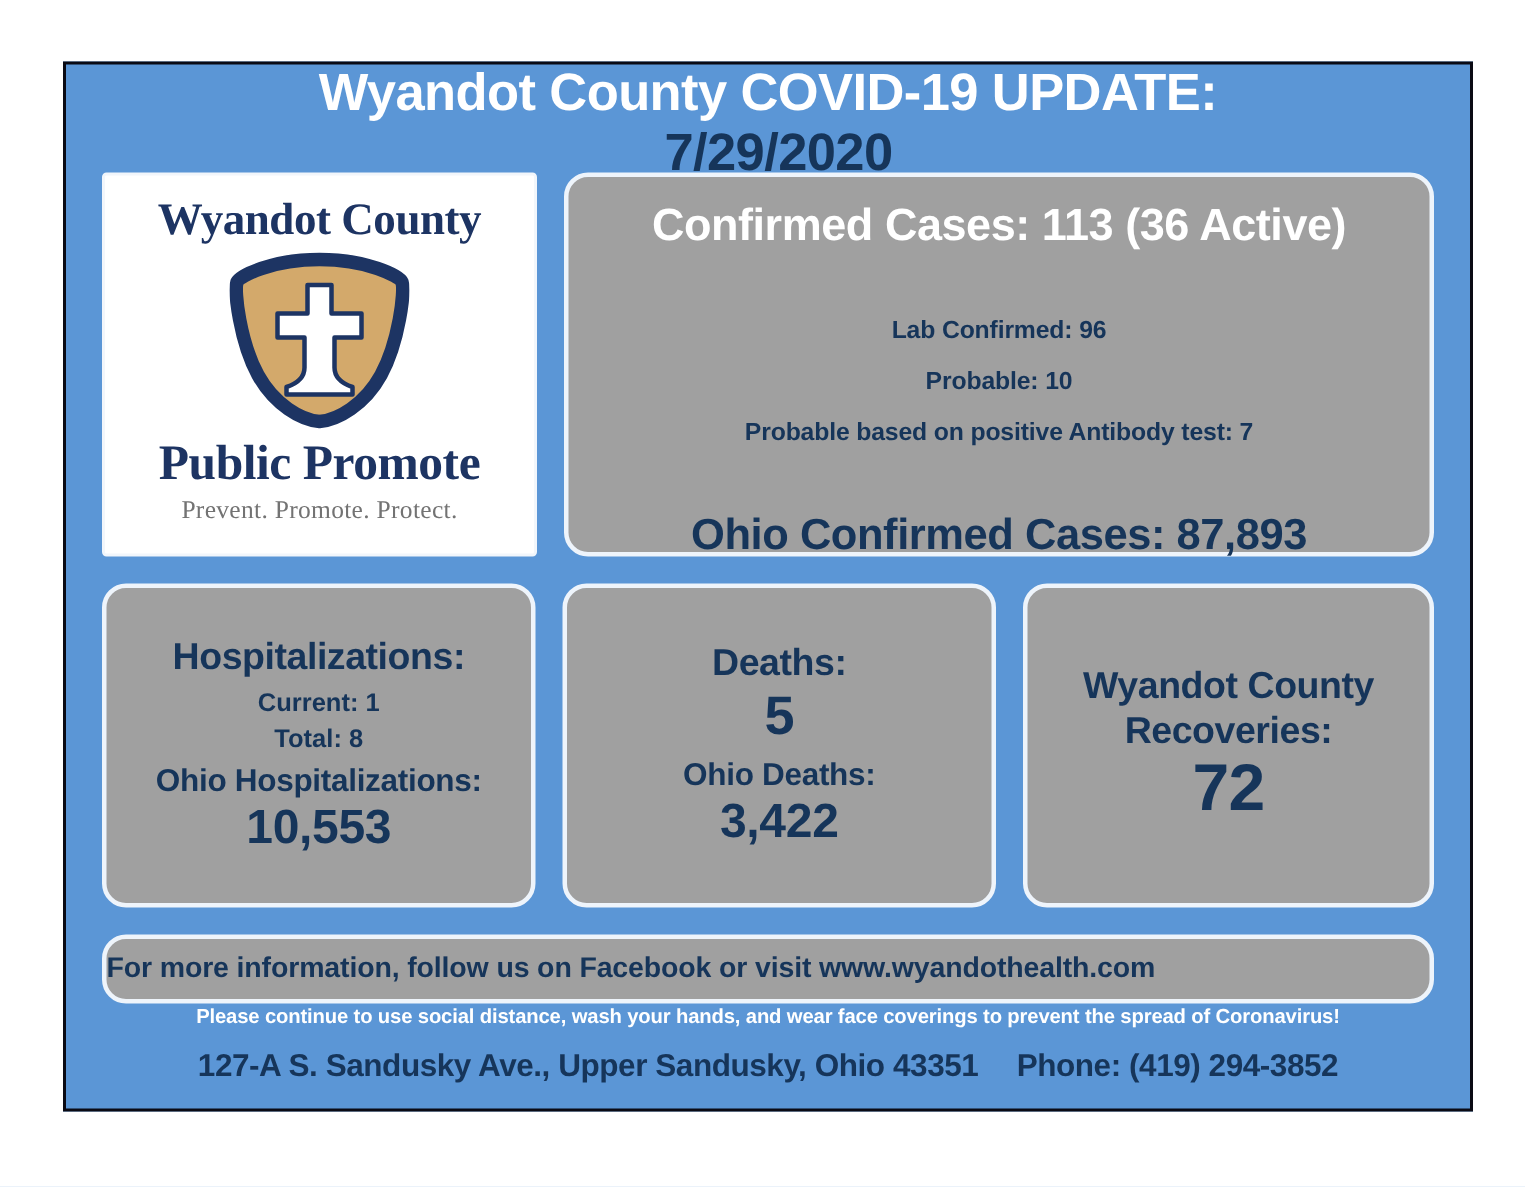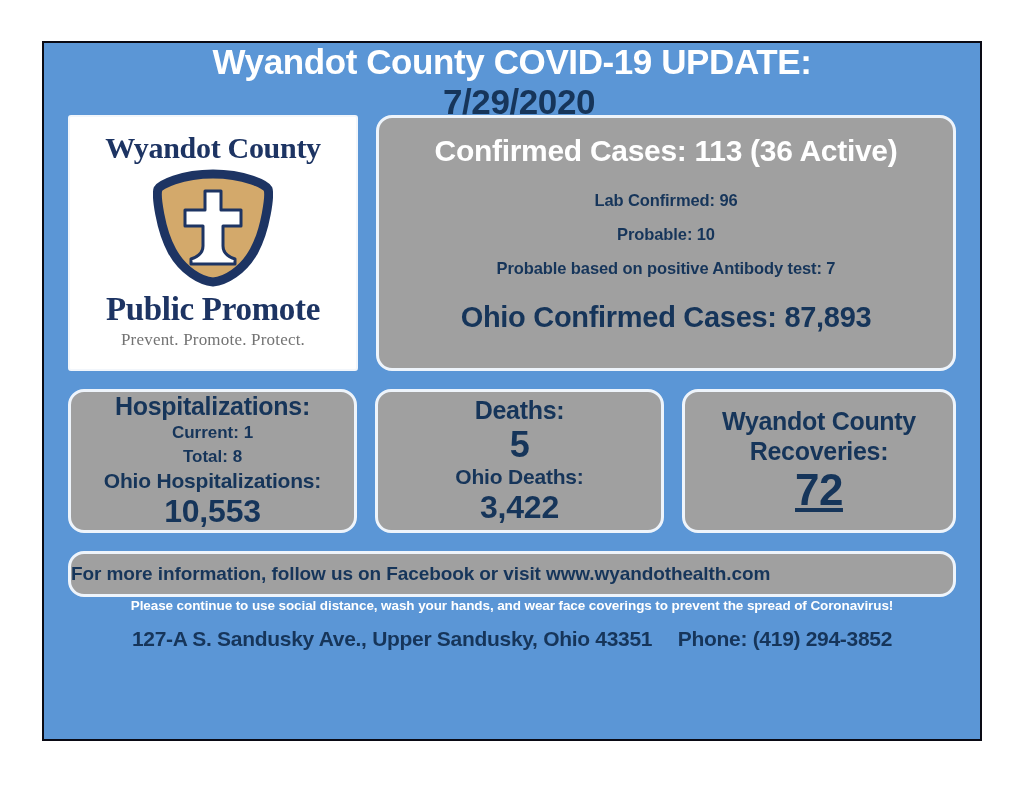--- a/index.html
+++ b/index.html
@@ -113,20 +113,21 @@
     margin-top: 4px;
     letter-spacing: 0.2px;
   }
 
   
   .cases-card {
     flex: 1;
     padding: 16px 10px 10px;
     display: flex;
     flex-direction: column;
+    gap: 20px;
   }
   .cases-head {
     font-size: 30px;
     font-weight: bold;
     color: #ffffff;
     white-space: nowrap;
     letter-spacing: -0.3px;
   }
   .cases-sub {
     margin-top: 16px;
@@ -141,21 +142,21 @@
     font-weight: bold;
     letter-spacing: -0.3px;
     white-space: nowrap;
     text-align: center;
   }
 
   
   .stat-row {
     display: flex;
     gap: 18px;
-    height: 144px;
+    height: 216px;
     margin-top: 18px;
   }
   .stat-card {
     flex: 1;
     padding: 10px 8px;
     display: flex;
     flex-direction: column;
     justify-content: center;
   }
   .stat-card.hosp { flex: 0 0 289px; }
@@ -181,21 +182,20 @@
     font-size: 36px;
     font-weight: bold;
     letter-spacing: -0.5px;
     line-height: 1.12;
   }
   .s-big-xl {
     font-size: 44px;
     font-weight: bold;
     letter-spacing: -0.5px;
     line-height: 1.1;
-    text-decoration: underline;
   }
   .s-num {
     font-size: 32px;
     font-weight: bold;
     letter-spacing: -0.2px;
   }
   .gap-sm { height: 8px; }
   .gap-xs { height: 4px; }
 
   

